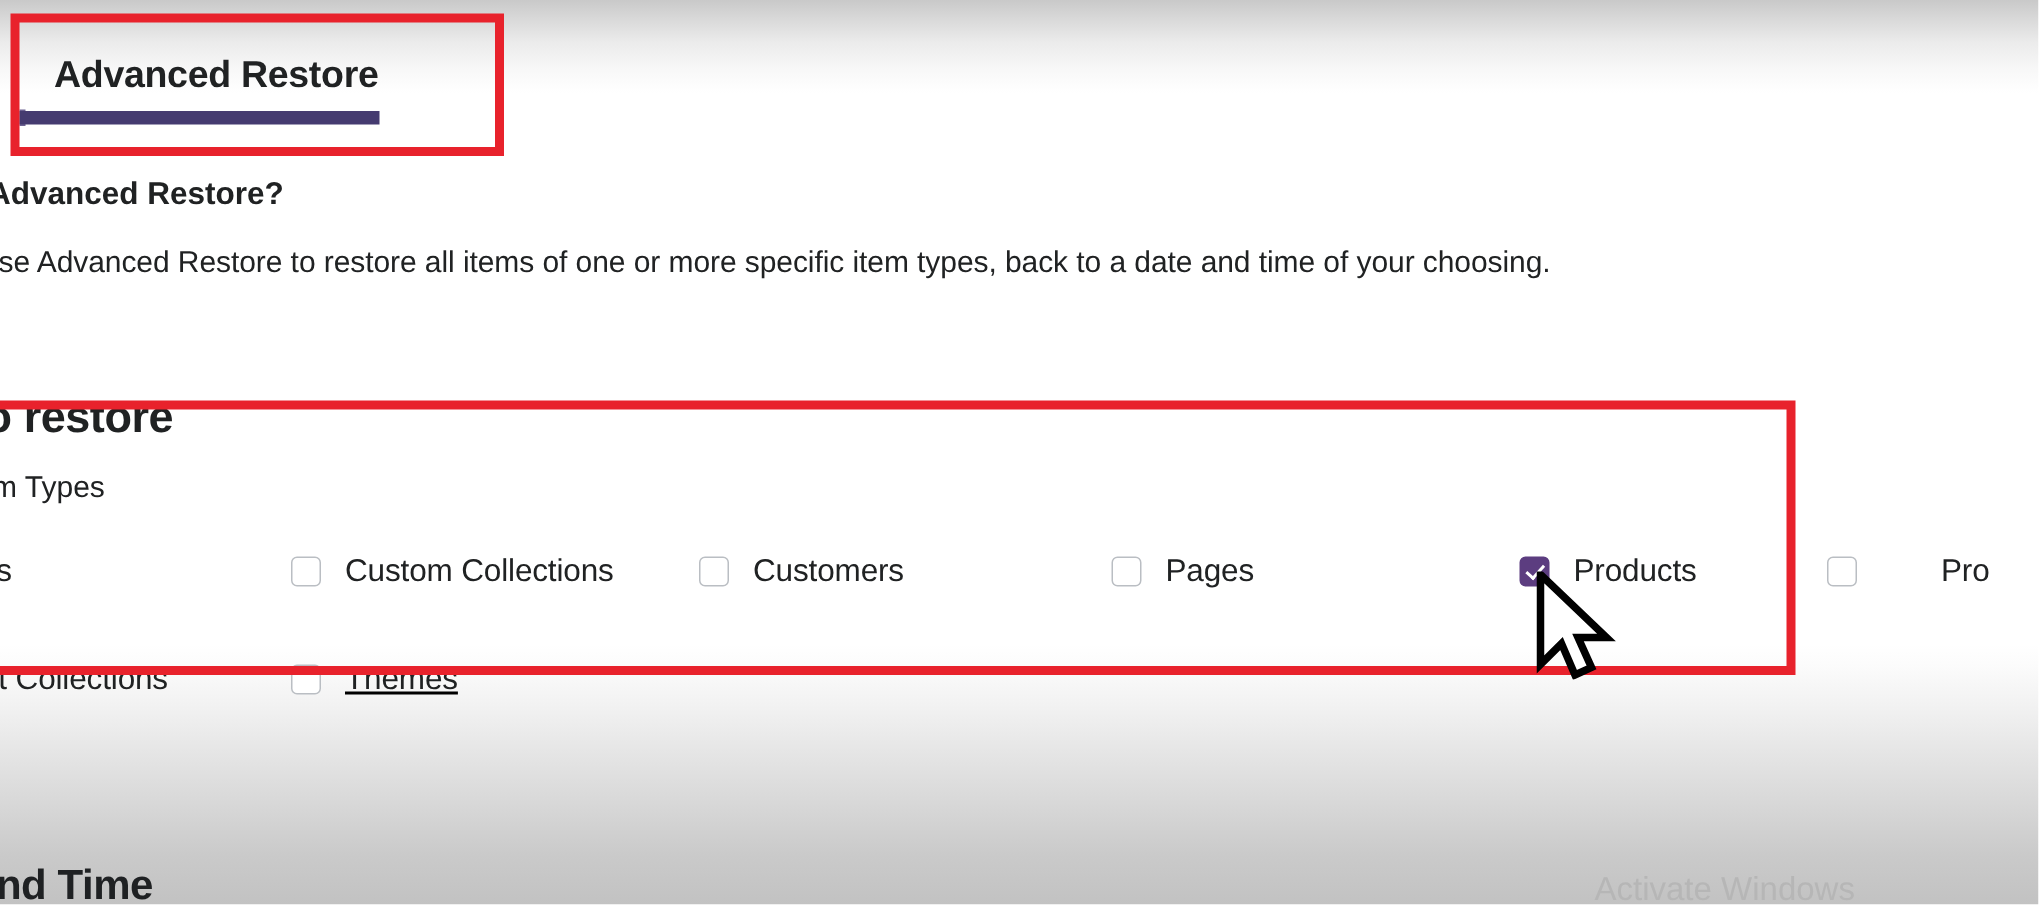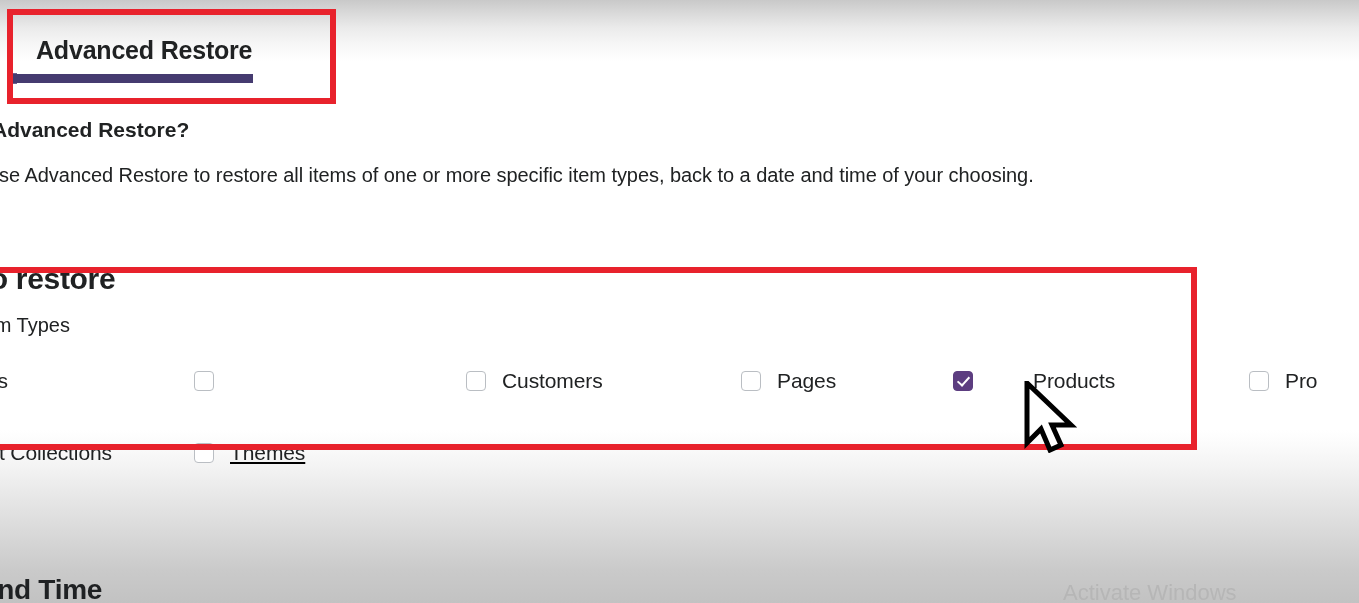--- a/index.html
+++ b/index.html
@@ -215,34 +215,35 @@
   <div id="restore-heading">to restore</div>
 
   <div id="item-types-label">tem Types</div>
 
   <div id="cb-row-1">
       <div class="cb-item" style="left: -14px;">
         <span class="cb-label cut">gs</span>
       </div>
       <div class="cb-item" style="left: 194px;">
         <span class="cb-box"></span>
+        <span class="cb-label">Custom Collections</span>
       </div>
       <div class="cb-item" style="left: 466px; align-items: center;">
         <span class="cb-box"></span>
         <span class="cb-label">Customers</span>
       </div>
       <div class="cb-item" style="left: 741px; justify-content: flex-end;">
         <span class="cb-box"></span>
         <span class="cb-label">Pages</span>
       </div>
-      <div class="cb-item" style="left: 953px; gap: 44px;">
+      <div class="cb-item" style="left: 1013px;">
         <span class="cb-box checked"></span>
         <span class="cb-label">Products</span>
       </div>
-      <div class="cb-item" style="left: 1249px;">
+      <div class="cb-item" style="left: 1218px; gap: 40px;">
         <span class="cb-box"></span>
         <span class="cb-label">Pro</span>
       </div>
     </div>
   <div id="cb-row-2">
       <div class="cb-item" style="left: -8px;">
         <span class="cb-label cut">rt Collections</span>
       </div>
       <div class="cb-item" style="left: 194px; text-decoration: underline;">
         <span class="cb-box"></span>

